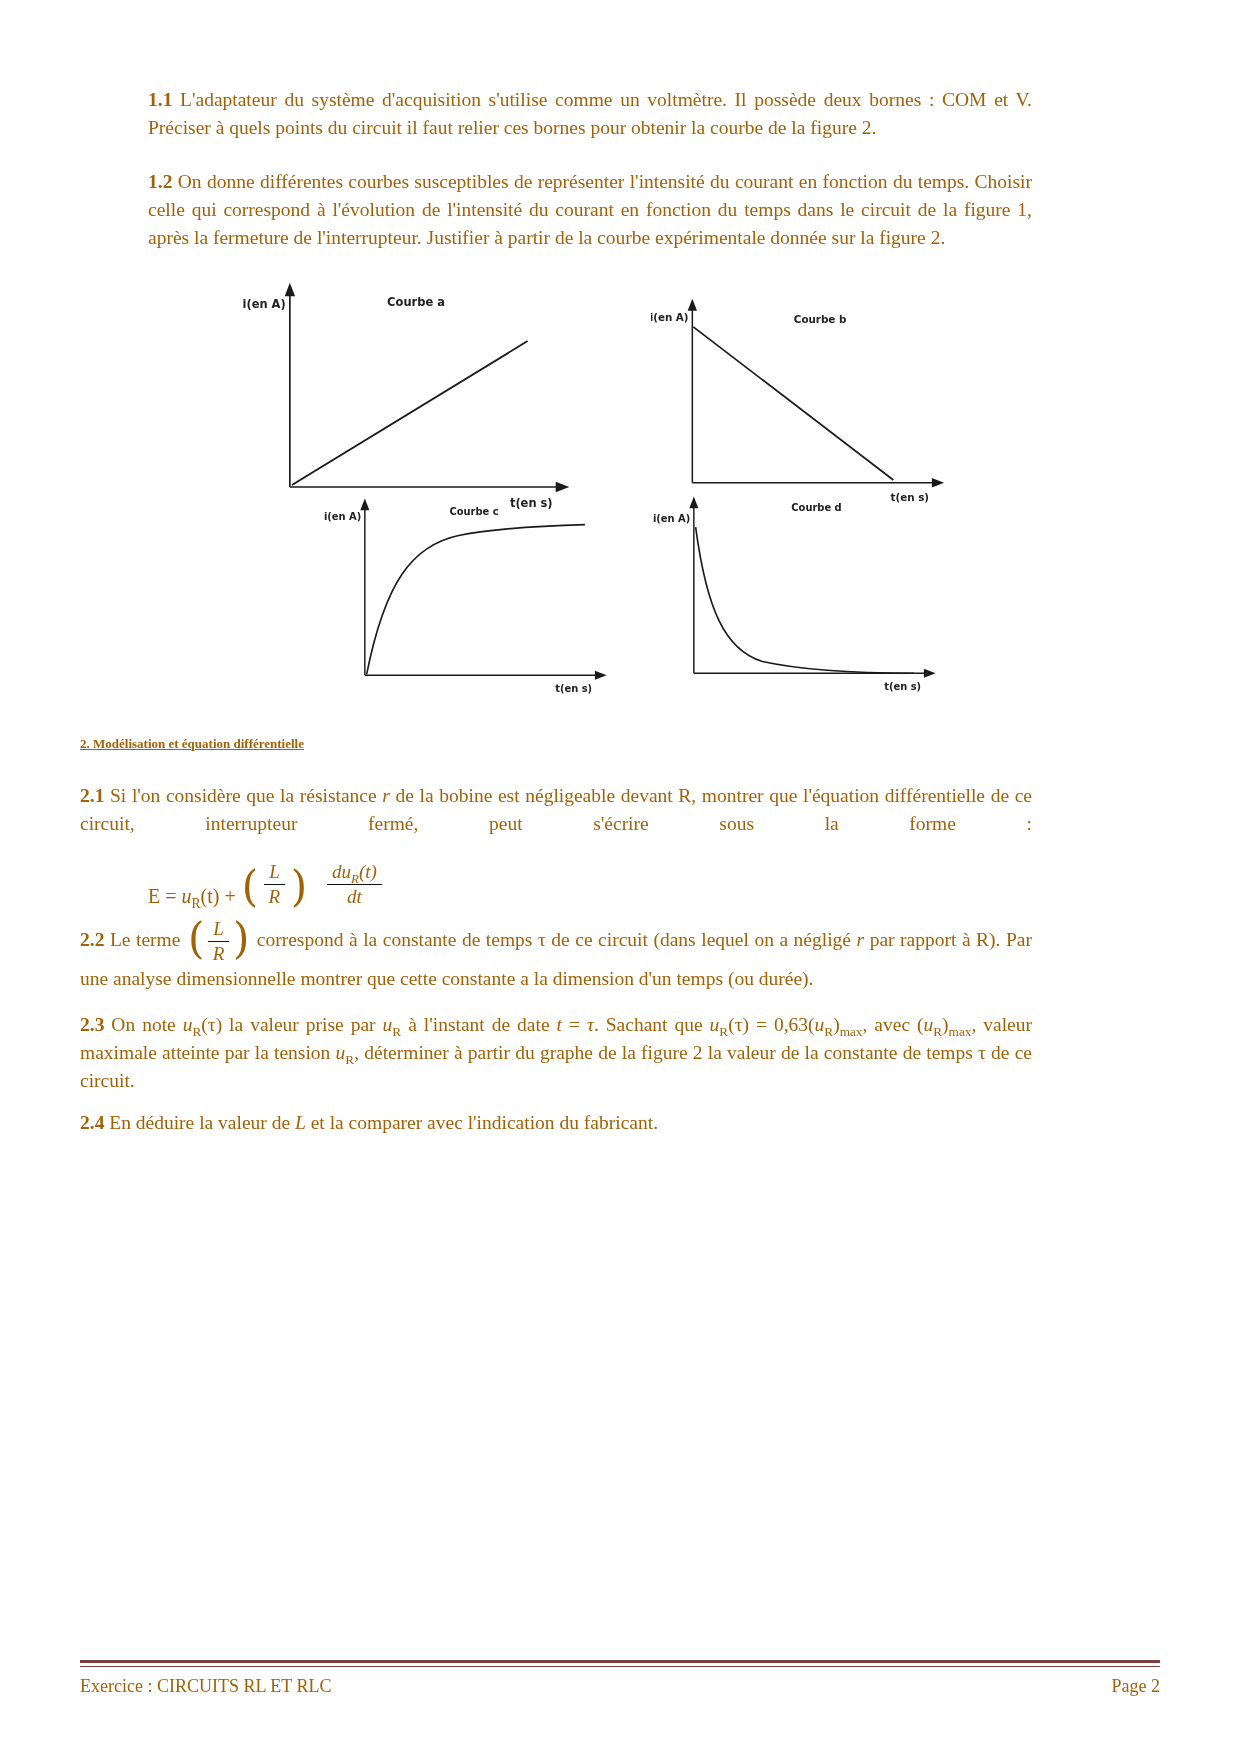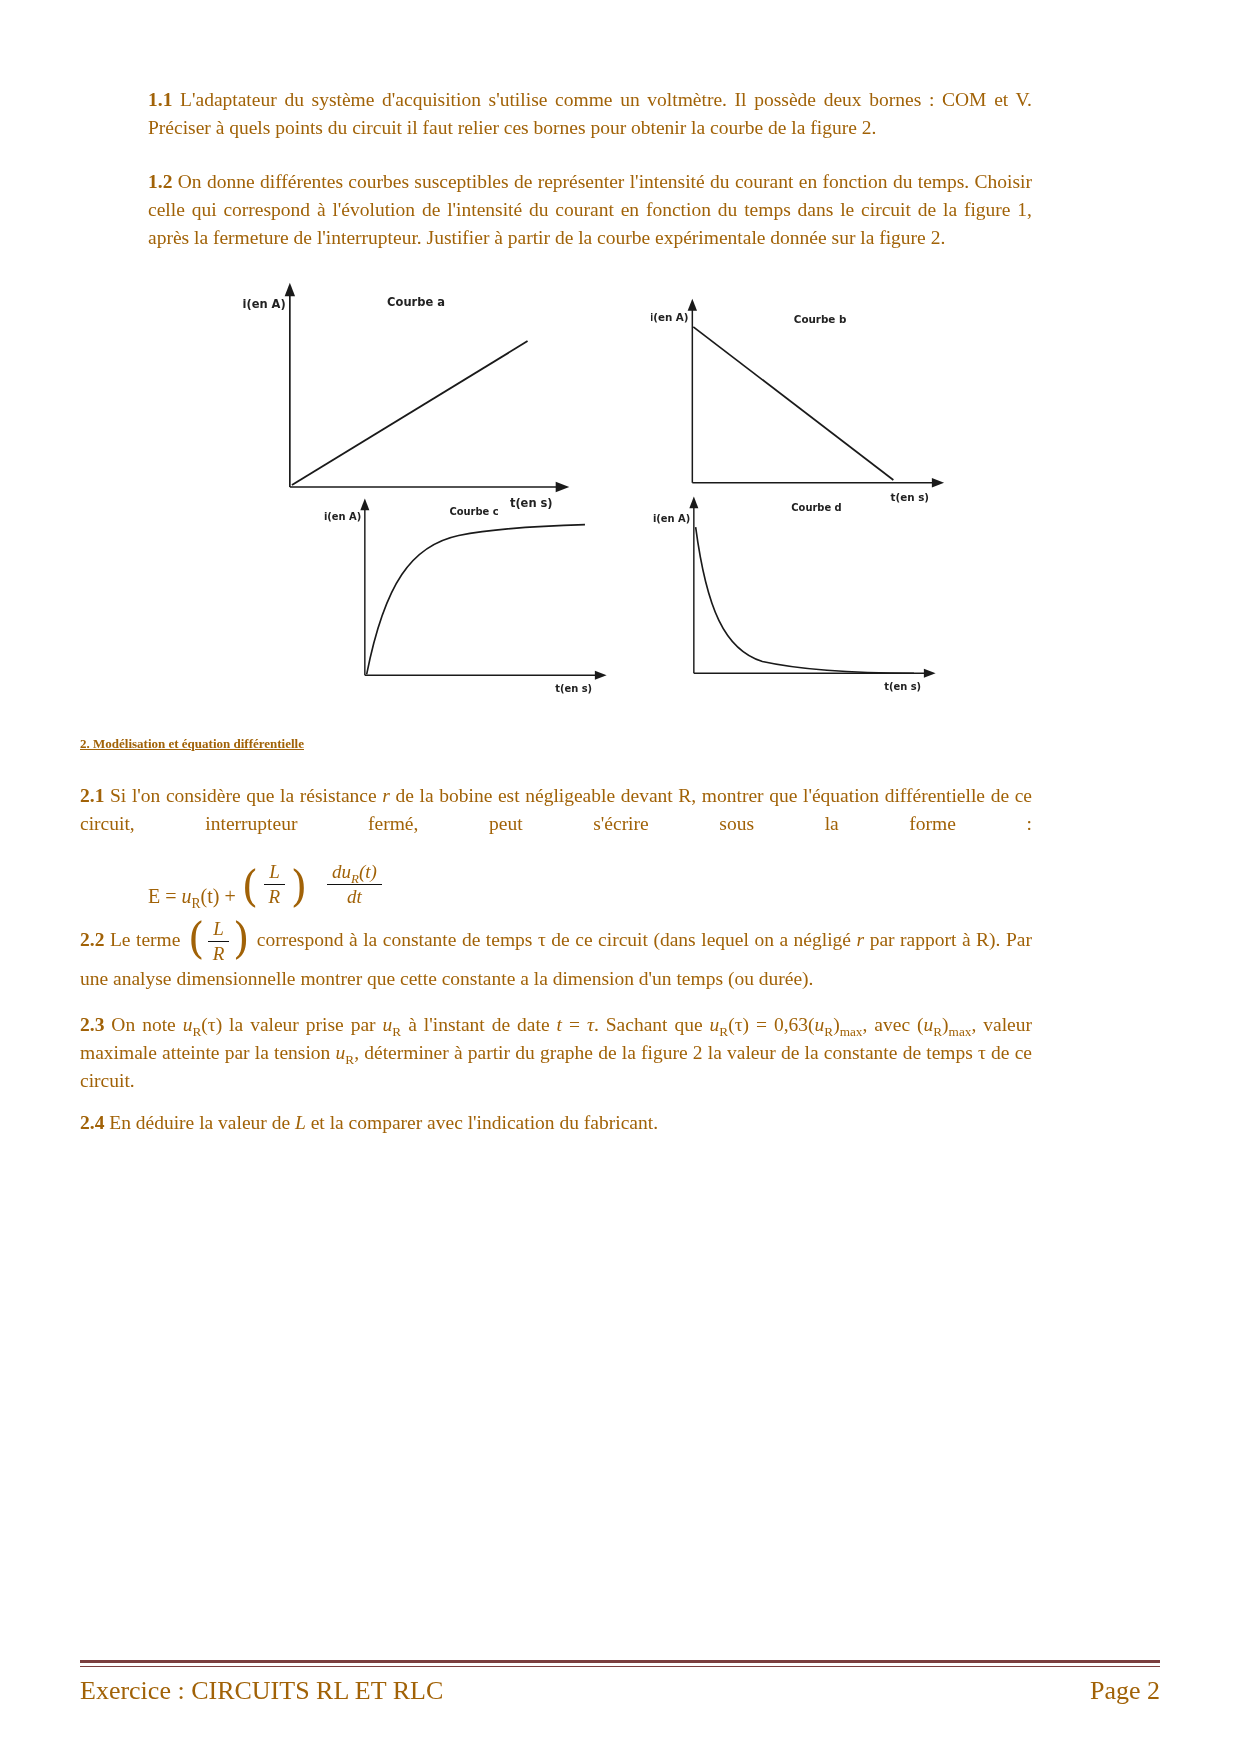--- a/index.html
+++ b/index.html
@@ -50,21 +50,21 @@
   .frac .fd { display:block; padding-top:1px; }
   .bigp {
     display:inline-block; font-size:42px; font-weight:400; line-height:0.9;
     vertical-align:middle; font-family:"DejaVu Serif", serif; position:relative; top:-2px;
   }
   .p22line .bigp, .p22line .frac { margin:0 2px; }
 
   
   .footer { position:absolute; left:80px; top:1660px; width:1080px; }
   .footer-rule { border-top:3px solid #7b3f3f; border-bottom:1.5px solid #7b3f3f; height:3px; }
-  .footer-row { display:flex; justify-content:space-between; margin-top:9px; font-size:26px; }
+  .footer-row { display:flex; justify-content:space-between; margin-top:9px; font-size:18px; }
 </style>
 </head>
 <body>
 
 <div class="page">
   <div class="content pad-top">
 
     <p class="para indent"><span class="b">1.1</span><span> L'adaptateur du système d'acquisition s'utilise comme un voltmètre. Il possède deux bornes : COM et V. Préciser à quels points du circuit il faut relier ces bornes pour obtenir la courbe de la figure 2.</span></p>
 
     <p class="para indent mt26"><span class="b">1.2</span><span> On donne différentes courbes susceptibles de représenter l'intensité du courant en fonction du temps. Choisir celle qui correspond à l'évolution de l'intensité du courant en fonction du temps dans le circuit de la figure 1, après la fermeture de l'interrupteur. Justifier à partir de la courbe expérimentale donnée sur la figure 2.</span></p>

